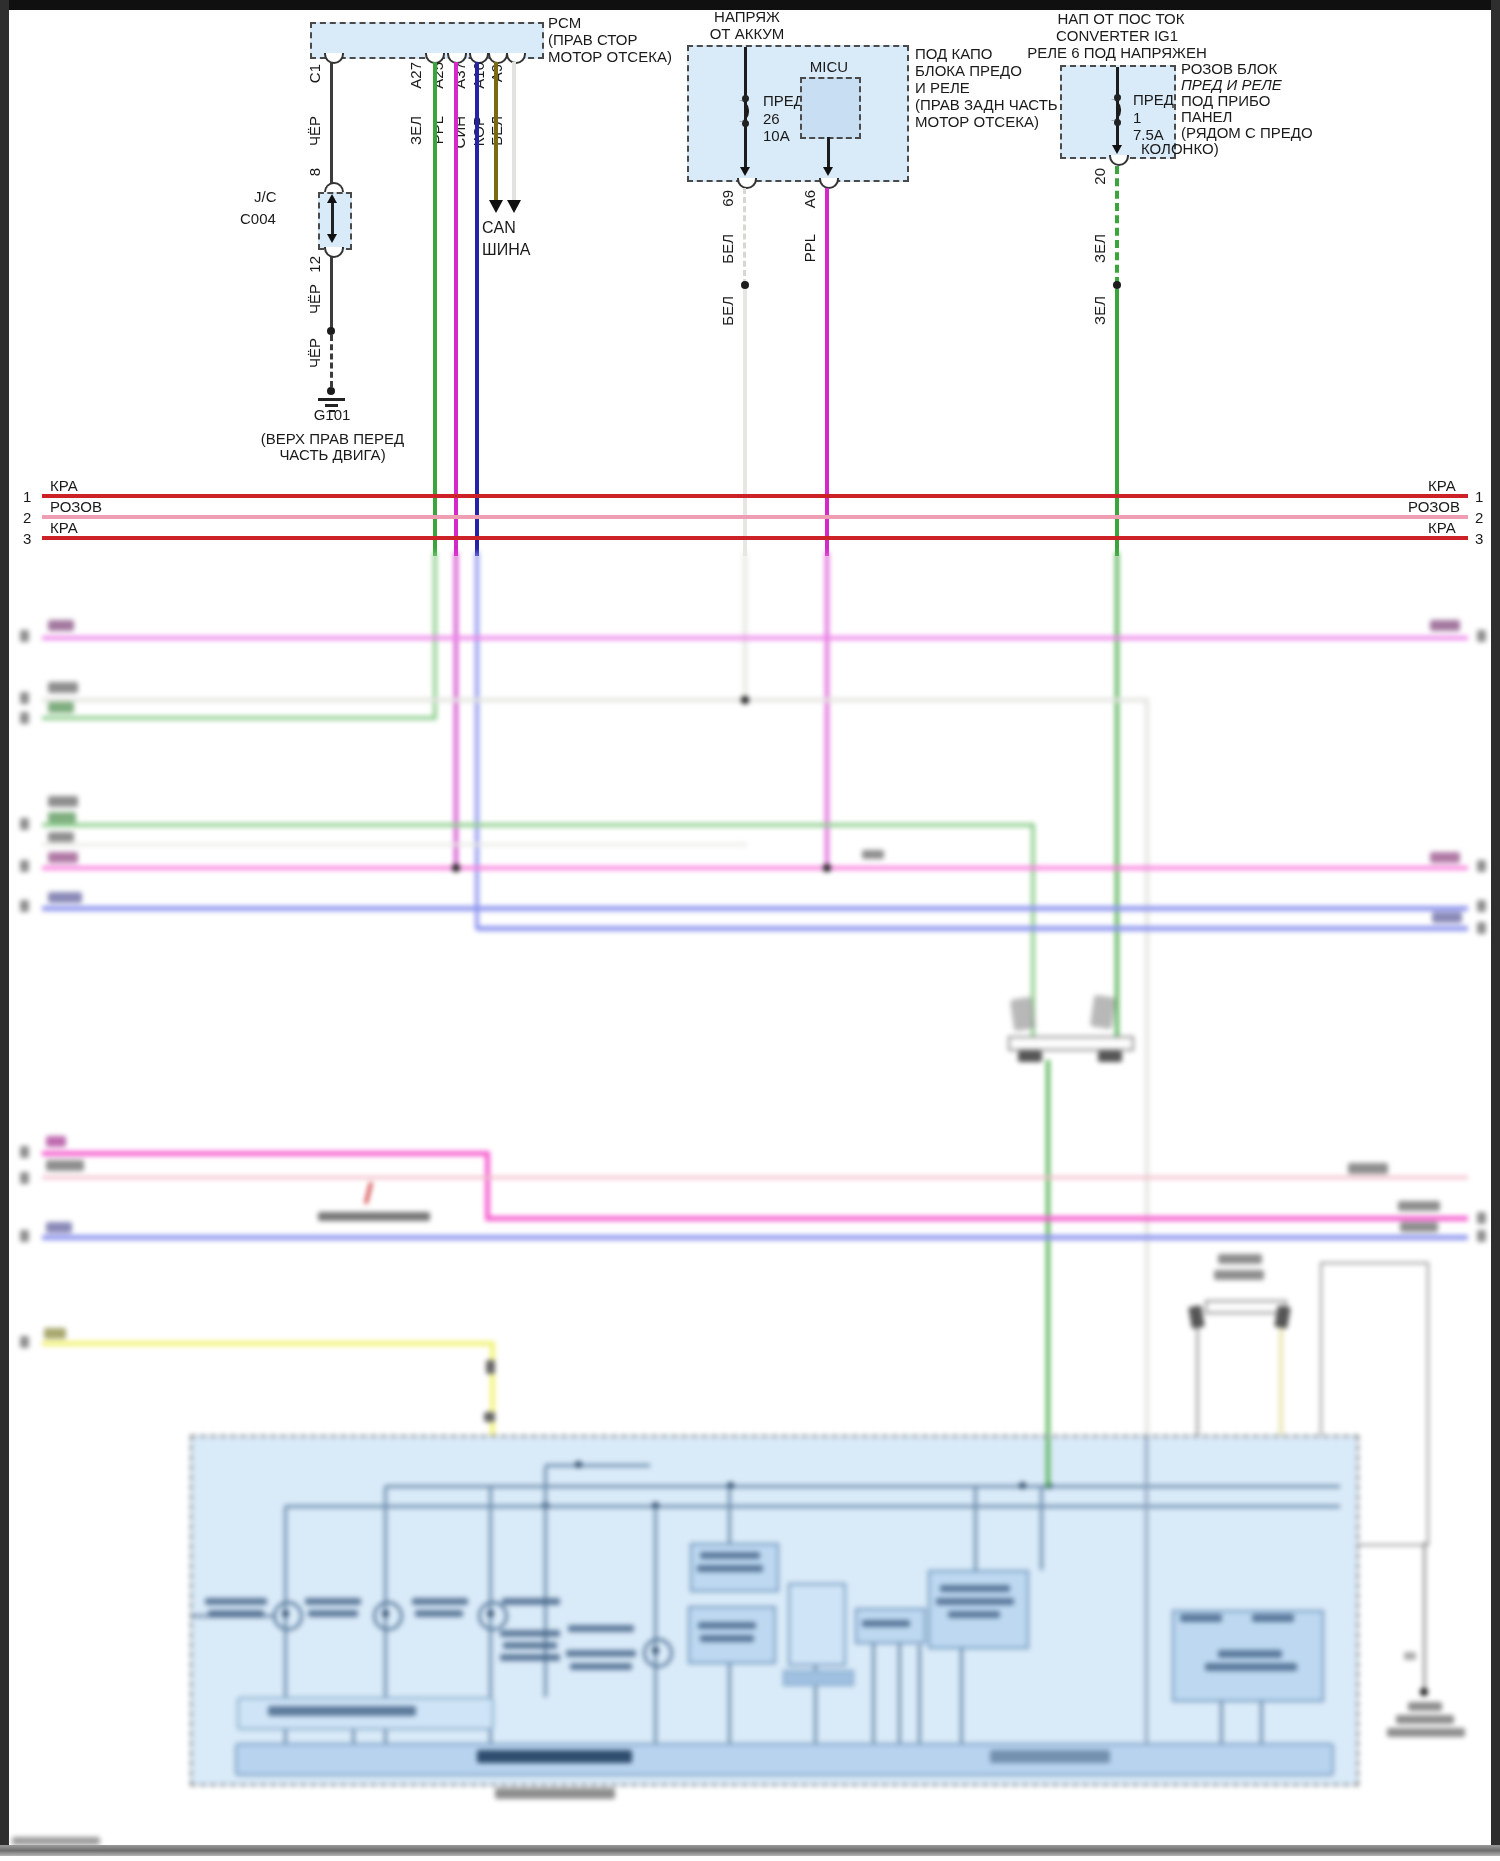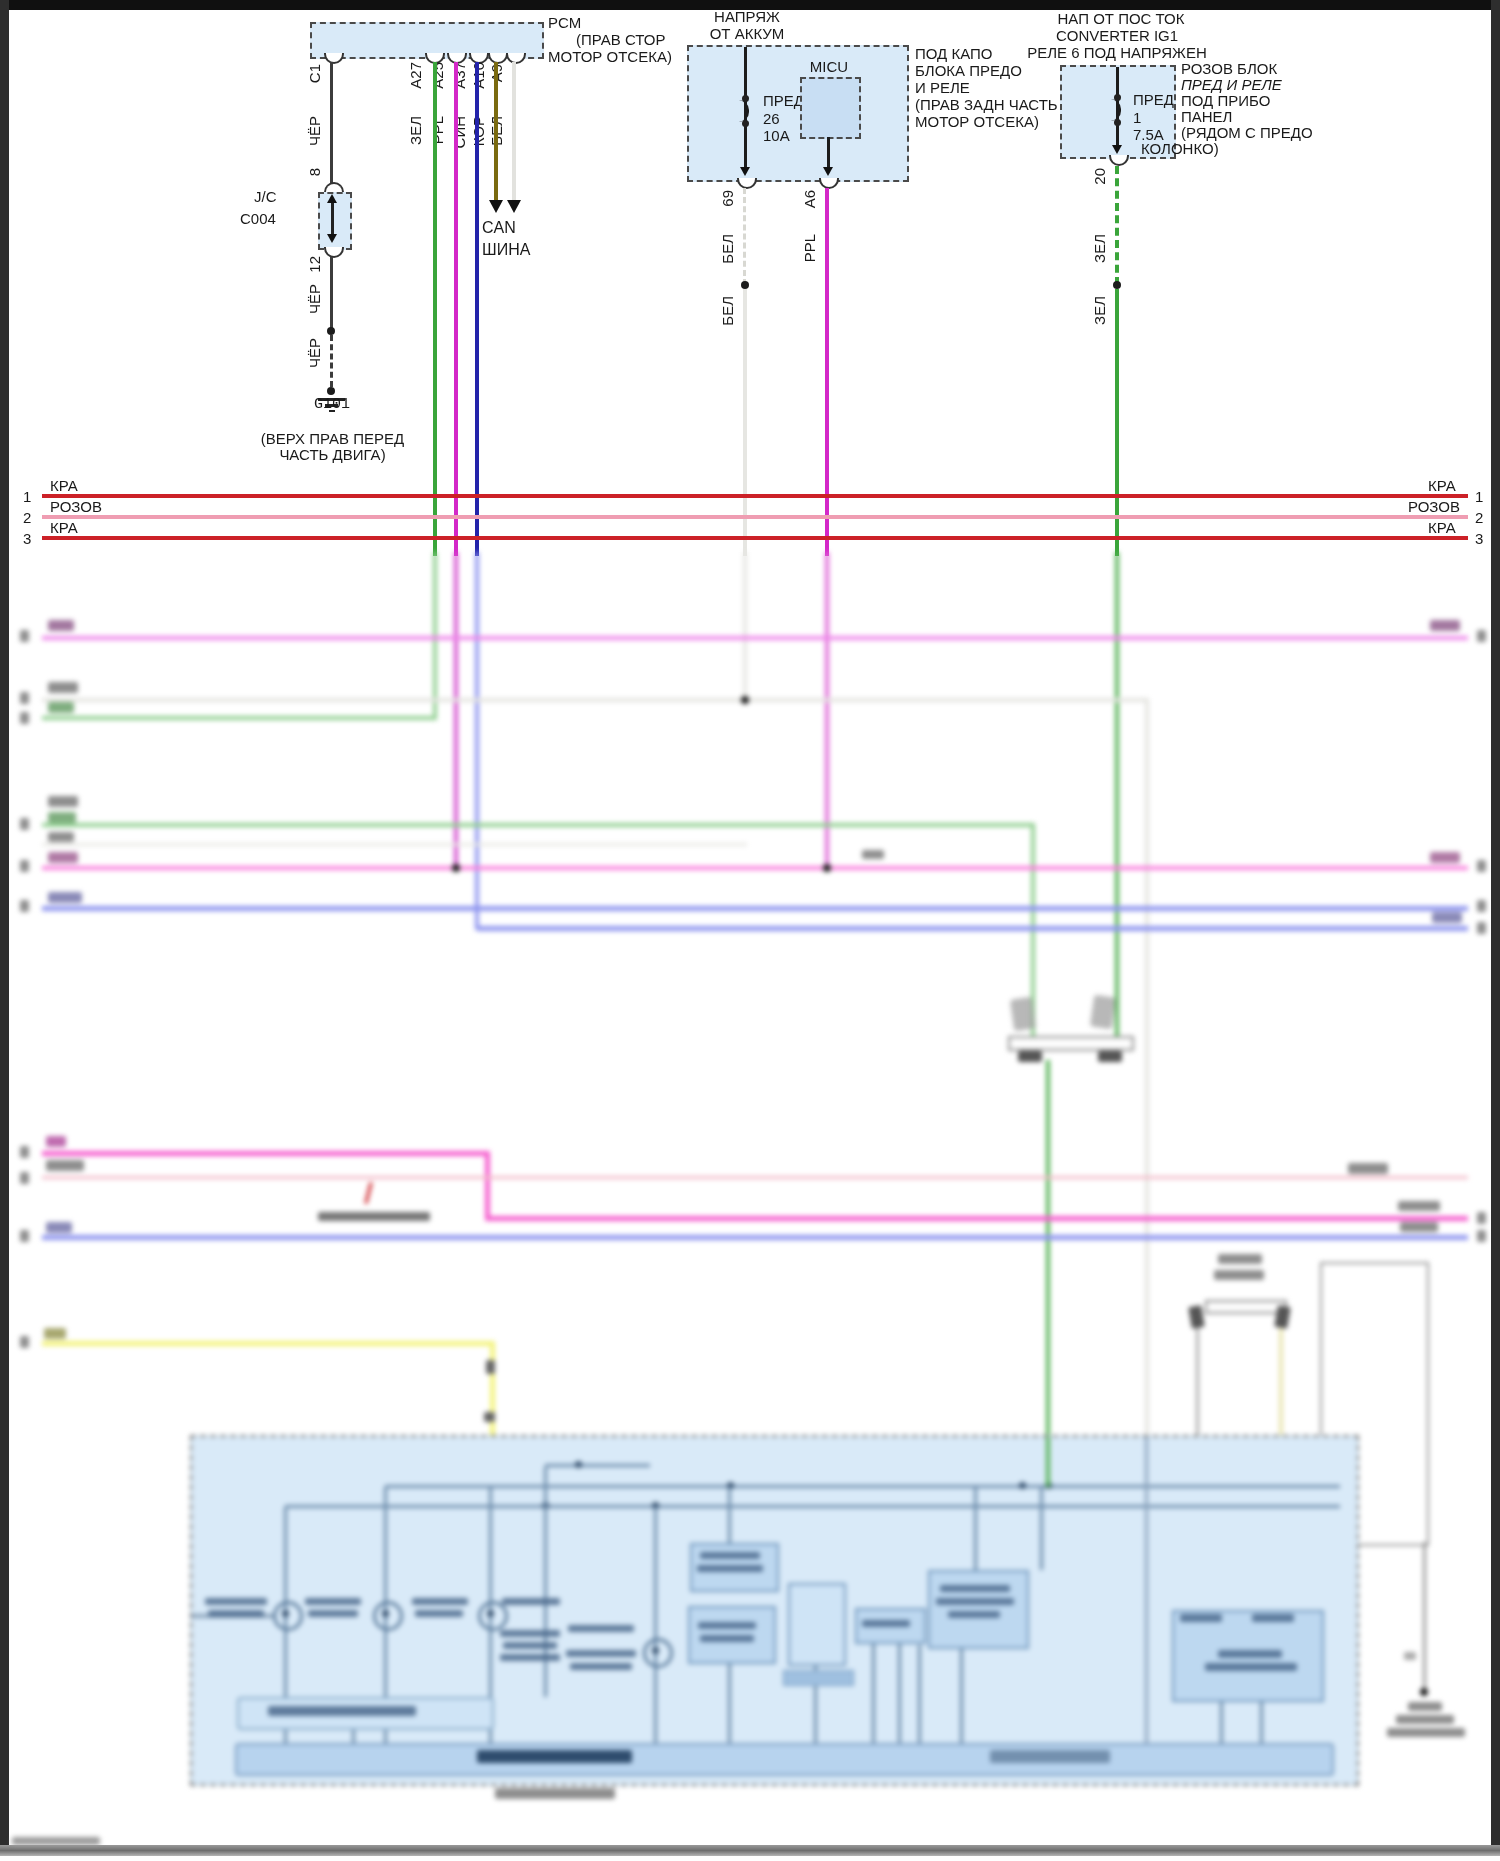--- a/index.html
+++ b/index.html
@@ -36,21 +36,21 @@
 
 <div id="page">
 
   <div class="abs" style="left:0;top:0;width:1500px;height:10px;background:#101010;"></div>
   <div class="abs" style="left:0;top:0;width:9px;height:1846px;background:#2e2e2e;"></div>
   <div class="abs" style="left:1491px;top:0;width:9px;height:1846px;background:#2e2e2e;"></div>
   <div class="abs" style="left:0;top:1845px;width:1500px;height:11px;background:linear-gradient(#9a9a9a,#6e6e6e,#b5b5b5);"></div>
 
   <div class="box-dash" style="left:310px;top:22px;width:230px;height:33px;"></div>
   <div class="lbl" style="left:548px;top:14px;">PCM</div>
-  <div class="lbl" style="left:576px;top:31px;">(ПРАВ СТОР</div>
+  <div class="lbl" style="left:548px;top:31px;">(ПРАВ СТОР</div>
   <div class="lbl" style="left:548px;top:48px;">МОТОР ОТСЕКА)</div>
 
   <div class="arcup" style="left:324px;top:53px;"></div>
   <div class="arcup" style="left:425px;top:53px;"></div>
   <div class="arcup" style="left:447px;top:53px;"></div>
   <div class="arcup" style="left:469px;top:53px;"></div>
   <div class="arcup" style="left:488px;top:53px;"></div>
   <div class="arcup" style="left:506px;top:53px;"></div>
 
   <div class="lbl v" style="left:306px;top:64px;">C1</div>
@@ -93,21 +93,21 @@
 
   <div class="wire" style="left:330px;top:257px;width:3px;height:74px;background:#3c3c3c;"></div>
   <div class="dot" style="left:327px;top:327px;"></div>
   <div class="wire" style="left:330px;top:335px;width:0;height:52px;border-left:3px dashed #3c3c3c;"></div>
   <div class="lbl v" style="left:306px;top:338px;">ЧЁР</div>
   <div class="dot" style="left:327px;top:387px;"></div>
 
   <div class="wire" style="left:318px;top:398px;width:27px;height:3px;background:#222;"></div>
   <div class="wire" style="left:325px;top:404px;width:13px;height:3px;background:#222;"></div>
   <div class="wire" style="left:329px;top:410px;width:6px;height:2px;background:#222;"></div>
-  <div class="lbl ctr" style="left:292px;top:396px;width:80px;font-family:Liberation Mono, monospace;">G101</div>
+  <div class="lbl ctr" style="left:292px;top:406px;width:80px;">G101</div>
   <div class="lbl ctr" style="left:230px;top:430px;width:205px;">(ВЕРХ ПРАВ ПЕРЕД</div>
   <div class="lbl ctr" style="left:245px;top:446px;width:175px;">ЧАСТЬ ДВИГА)</div>
 
   <div class="lbl ctr" style="left:697px;top:8px;width:100px;">НАПРЯЖ</div>
   <div class="lbl ctr" style="left:690px;top:25px;width:114px;">ОТ АККУМ</div>
   <div class="box-dash" style="left:687px;top:45px;width:218px;height:133px;"></div>
 
   <div class="wire" style="left:744px;top:47px;width:2.5px;height:120px;background:#1c1c1c;"></div>
   <div class="fuse-curve" style="left:737px;top:100px;"></div>
   <div class="sdot" style="left:742px;top:95px;"></div>

